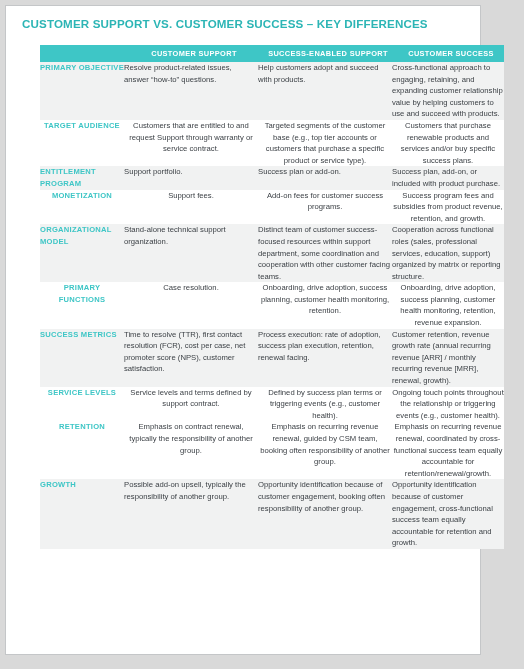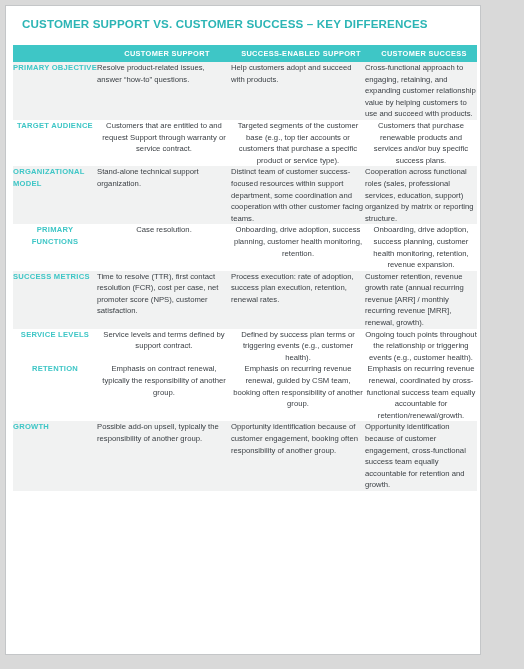--- a/index.html
+++ b/index.html
@@ -26,21 +26,21 @@
   .page-title {
     color: #2cb5b5;
     font-size: 11.6px;
     font-weight: bold;
     letter-spacing: 0.15px;
     padding: 11px 0 0 16px;
     white-space: nowrap;
   }
   .table {
     position: absolute;
-    left: 7px;
+    left: 34px;
     top: 39px;
     width: 464px;
     border-collapse: collapse;
     table-layout: fixed;
   }
   .table td, .table th {
     vertical-align: top;
     padding: 0;
   }
   .head-row {
@@ -112,35 +112,47 @@
           <td class="body-cell">Help customers adopt and succeed with products.</td>
           <td class="body-cell">Cross-functional approach to engaging, retaining, and expanding customer relationship value by helping customers to use and succeed with products.</td>
         </tr>
         <tr class="row-plain">
           <td class="cat-cell">TARGET AUDIENCE</td>
           <td class="body-cell">Customers that are entitled to and request Support through warranty or service contract.</td>
           <td class="body-cell">Targeted segments of the customer base (e.g., top tier accounts or customers that purchase a specific product or service type).</td>
           <td class="body-cell">Customers that purchase renewable products and services and/or buy specific success plans.</td>
         </tr>
         <tr class="row-alt">
+          <td class="cat-cell">ENTITLEMENT PROGRAM</td>
+          <td class="body-cell">Support portfolio.</td>
+          <td class="body-cell">Success plan or add-on.</td>
+          <td class="body-cell">Success plan, add-on, or included with product purchase.</td>
+        </tr>
+        <tr class="row-plain">
+          <td class="cat-cell">MONETIZATION</td>
+          <td class="body-cell">Support fees.</td>
+          <td class="body-cell">Add-on fees for customer success programs.</td>
+          <td class="body-cell">Success program fees and subsidies from product revenue, retention, and growth.</td>
+        </tr>
+        <tr class="row-alt">
           <td class="cat-cell">ORGANIZATIONAL MODEL</td>
           <td class="body-cell">Stand-alone technical support organization.</td>
           <td class="body-cell">Distinct team of customer success-focused resources within support department, some coordination and cooperation with other customer facing teams.</td>
           <td class="body-cell">Cooperation across functional roles (sales, professional services, education, support) organized by matrix or reporting structure.</td>
         </tr>
         <tr class="row-plain">
           <td class="cat-cell">PRIMARY FUNCTIONS</td>
           <td class="body-cell">Case resolution.</td>
           <td class="body-cell">Onboarding, drive adoption, success planning, customer health monitoring, retention.</td>
           <td class="body-cell">Onboarding, drive adoption, success planning, customer health monitoring, retention, revenue expansion.</td>
         </tr>
         <tr class="row-alt">
           <td class="cat-cell">SUCCESS METRICS</td>
           <td class="body-cell">Time to resolve (TTR), first contact resolution (FCR), cost per case, net promoter score (NPS), customer satisfaction.</td>
-          <td class="body-cell">Process execution: rate of adoption, success plan execution, retention, renewal rates.</td>
+          <td class="body-cell">Process execution: rate of adoption, success plan execution, retention, renewal facing.</td>
           <td class="body-cell">Customer retention, revenue growth rate (annual recurring revenue [ARR] / monthly recurring revenue [MRR], renewal, growth).</td>
         </tr>
         <tr class="row-plain">
           <td class="cat-cell">SERVICE LEVELS</td>
           <td class="body-cell">Service levels and terms defined by support contract.</td>
           <td class="body-cell">Defined by success plan terms or triggering events
 (e.g., customer health).</td>
           <td class="body-cell">Ongoing touch points throughout the relationship or triggering events (e.g., customer health).</td>
         </tr>
         <tr class="row-plain">

